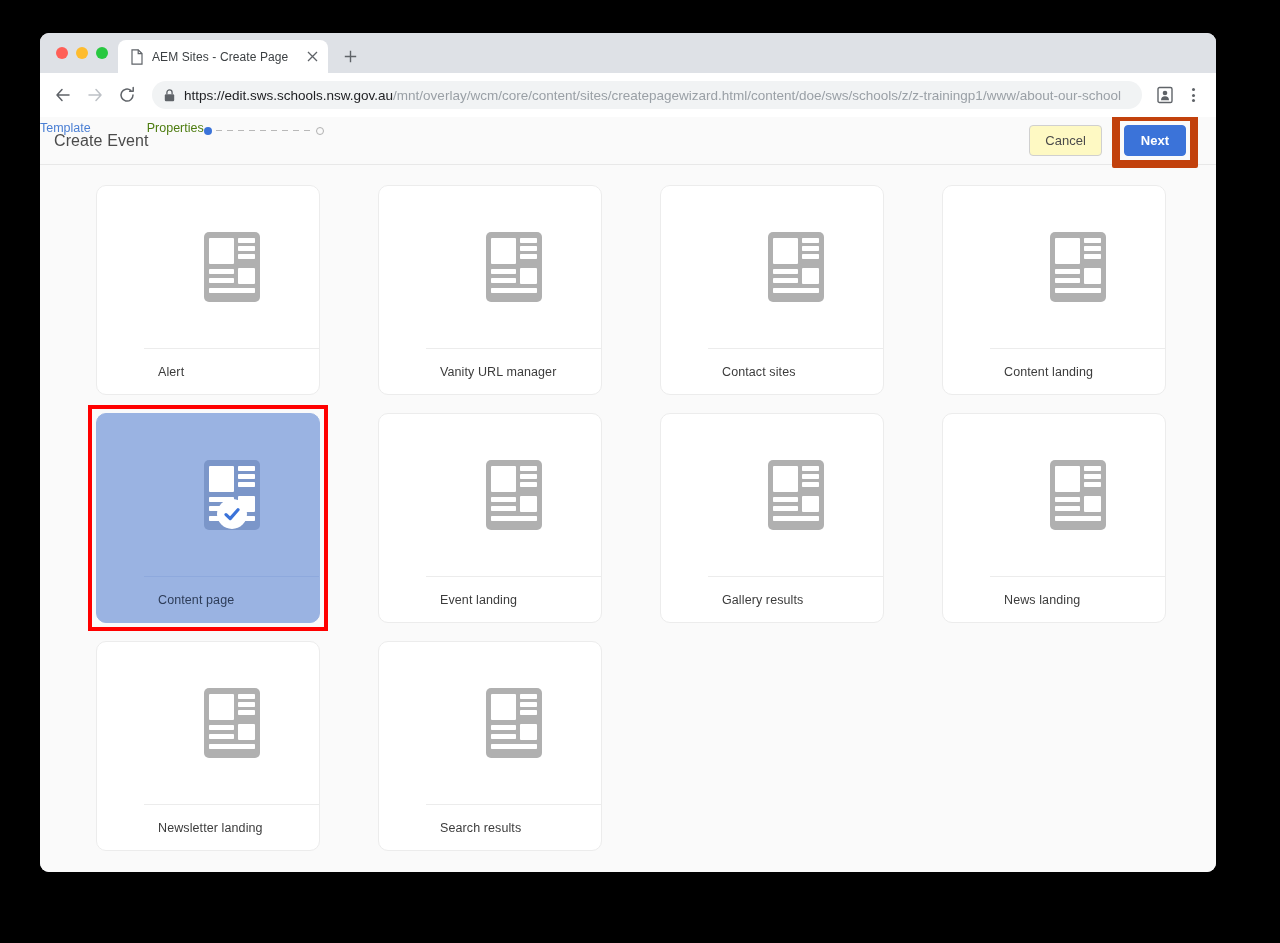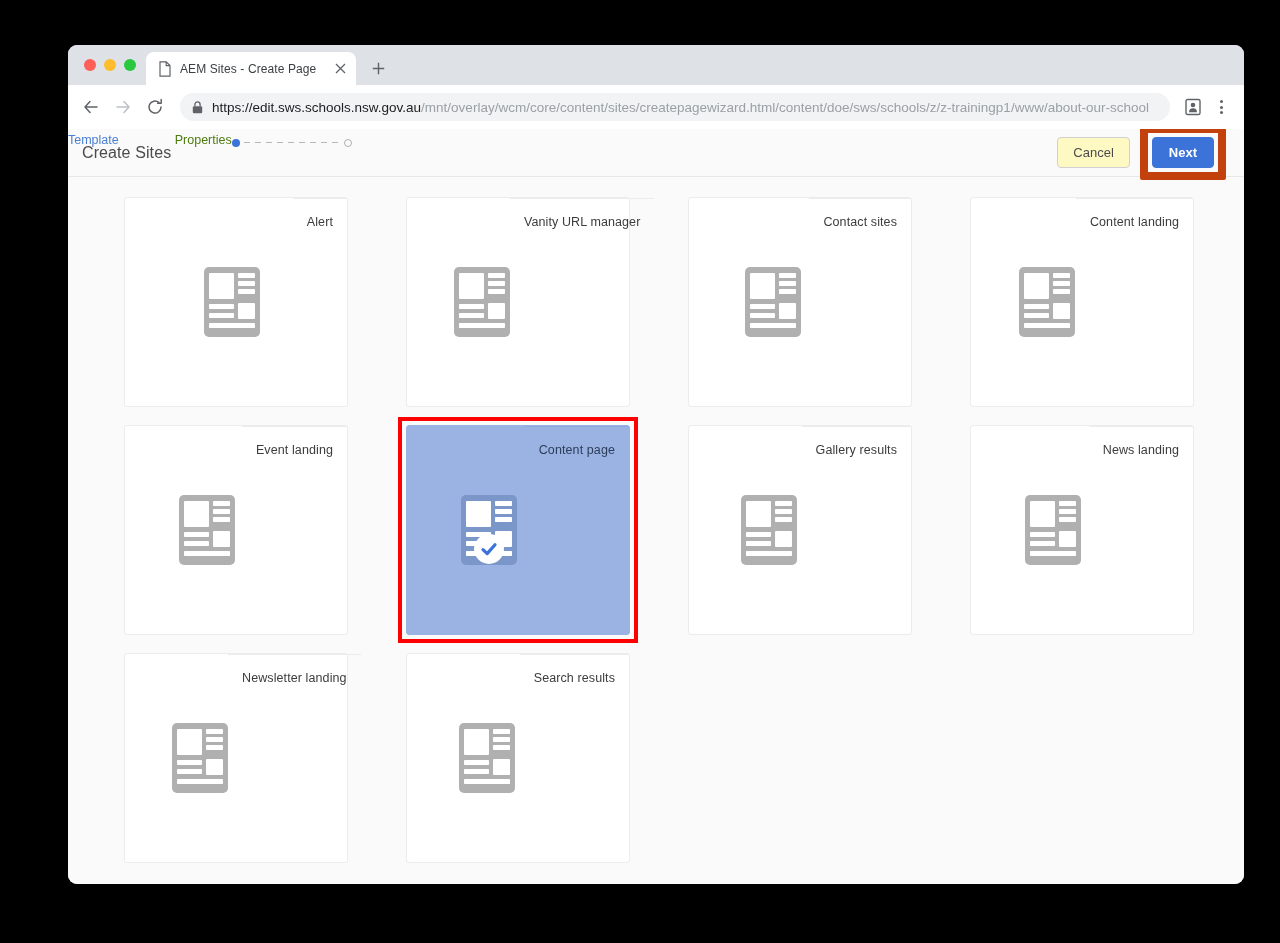--- a/index.html
+++ b/index.html
@@ -8,30 +8,29 @@
     width: 1280px;
     height: 943px;
     background: #000000;
     font-family: "Liberation Sans", sans-serif;
     overflow: hidden;
   }
 
   
   .browser-window {
     position: absolute;
-    left: 68px;
+    left: 40px;
     top: 33px;
     width: 1176px;
     height: 839px;
     background: #dee1e6;
     border-radius: 9px 9px 9px 9px;
     overflow: hidden;
     display: flex;
     flex-direction: column;
-    margin-top: 12px;
   }
 
   
   .tab-strip {
     height: 40px;
     background: #dee1e6;
     display: flex;
     align-items: flex-end;
     padding-left: 12px;
     position: relative;
@@ -256,22 +255,23 @@
     grid-template-columns: repeat(4, 224px);
     gap: 18px 58px;
     padding: 0 56px;
   }
 
   .card {
     width: 224px;
     height: 210px;
     background: #ffffff;
     border: 1px solid #ececec;
-    border-radius: 3px;
-    display: flex;
+    border-radius: 10px;
+    display: flex;
+    flex-direction: column;
     position: relative;
     padding-left: 47px;
   }
   .card-thumb {
     flex: 1 1 auto;
     display: flex;
     align-items: center;
     justify-content: center;
     position: relative;
   }
@@ -393,21 +393,21 @@
           <i></i>
           <i></i>
           <i></i>
         </span>
     </div>
   </div>
 
   <div class="page">
 
     <div class="app-header">
-      <span class="app-title">Create Sites</span>
+      <span class="app-title">Create Event</span>
 
       <div class="wizard-steps">
         <div class="step-labels">
           <span class="step-label active">Template</span>
           <span class="step-label">Properties</span>
         </div>
         <div class="step-track">
           <span class="step-dot-filled"></span>
           <span class="step-dashes"></span>
           <span class="step-dot-empty"></span>
@@ -497,40 +497,20 @@
     <rect x="5" y="46" width="25" height="5" rx="0.8" fill="#ffffff"></rect>
     <rect x="34" y="36" width="17" height="16" rx="1" fill="#ffffff"></rect>
     <rect x="5" y="56" width="46" height="5" rx="0.8" fill="#ffffff"></rect>
   </svg>
               </span>
             </div>
             <div class="card-footer">
               <span class="card-label">Content landing</span>
             </div>
           </div>
-          <div class="card">
-            <div class="card-thumb">
-              <span class="tpl-icon">
-  <svg width="56" height="70" viewBox="0 0 56 70">
-    <rect x="0" y="0" width="56" height="70" rx="5" fill="#b0b0b0"></rect>
-    <rect x="5" y="6" width="25" height="26" rx="1" fill="#ffffff"></rect>
-    <rect x="34" y="6" width="17" height="5" rx="0.8" fill="#ffffff"></rect>
-    <rect x="34" y="14" width="17" height="5" rx="0.8" fill="#ffffff"></rect>
-    <rect x="34" y="22" width="17" height="5" rx="0.8" fill="#ffffff"></rect>
-    <rect x="5" y="37" width="25" height="5" rx="0.8" fill="#ffffff"></rect>
-    <rect x="5" y="46" width="25" height="5" rx="0.8" fill="#ffffff"></rect>
-    <rect x="34" y="36" width="17" height="16" rx="1" fill="#ffffff"></rect>
-    <rect x="5" y="56" width="46" height="5" rx="0.8" fill="#ffffff"></rect>
-  </svg>
-              </span>
-            </div>
-            <div class="card-footer">
-              <span class="card-label">Event landing</span>
-            </div>
-          </div>
           <div class="card selected">
             <div class="card-thumb">
               <span class="tpl-icon">
   <svg width="56" height="70" viewBox="0 0 56 70">
     <rect x="0" y="0" width="56" height="70" rx="5" fill="#7b96c9"></rect>
     <rect x="5" y="6" width="25" height="26" rx="1" fill="#ffffff"></rect>
     <rect x="34" y="6" width="17" height="5" rx="0.8" fill="#ffffff"></rect>
     <rect x="34" y="14" width="17" height="5" rx="0.8" fill="#ffffff"></rect>
     <rect x="34" y="22" width="17" height="5" rx="0.8" fill="#ffffff"></rect>
     <rect x="5" y="37" width="25" height="5" rx="0.8" fill="#ffffff"></rect>
@@ -560,20 +540,40 @@
     <rect x="34" y="14" width="17" height="5" rx="0.8" fill="#ffffff"></rect>
     <rect x="34" y="22" width="17" height="5" rx="0.8" fill="#ffffff"></rect>
     <rect x="5" y="37" width="25" height="5" rx="0.8" fill="#ffffff"></rect>
     <rect x="5" y="46" width="25" height="5" rx="0.8" fill="#ffffff"></rect>
     <rect x="34" y="36" width="17" height="16" rx="1" fill="#ffffff"></rect>
     <rect x="5" y="56" width="46" height="5" rx="0.8" fill="#ffffff"></rect>
   </svg>
               </span>
             </div>
             <div class="card-footer">
+              <span class="card-label">Event landing</span>
+            </div>
+          </div>
+          <div class="card">
+            <div class="card-thumb">
+              <span class="tpl-icon">
+  <svg width="56" height="70" viewBox="0 0 56 70">
+    <rect x="0" y="0" width="56" height="70" rx="5" fill="#b0b0b0"></rect>
+    <rect x="5" y="6" width="25" height="26" rx="1" fill="#ffffff"></rect>
+    <rect x="34" y="6" width="17" height="5" rx="0.8" fill="#ffffff"></rect>
+    <rect x="34" y="14" width="17" height="5" rx="0.8" fill="#ffffff"></rect>
+    <rect x="34" y="22" width="17" height="5" rx="0.8" fill="#ffffff"></rect>
+    <rect x="5" y="37" width="25" height="5" rx="0.8" fill="#ffffff"></rect>
+    <rect x="5" y="46" width="25" height="5" rx="0.8" fill="#ffffff"></rect>
+    <rect x="34" y="36" width="17" height="16" rx="1" fill="#ffffff"></rect>
+    <rect x="5" y="56" width="46" height="5" rx="0.8" fill="#ffffff"></rect>
+  </svg>
+              </span>
+            </div>
+            <div class="card-footer">
               <span class="card-label">Gallery results</span>
             </div>
           </div>
           <div class="card">
             <div class="card-thumb">
               <span class="tpl-icon">
   <svg width="56" height="70" viewBox="0 0 56 70">
     <rect x="0" y="0" width="56" height="70" rx="5" fill="#b0b0b0"></rect>
     <rect x="5" y="6" width="25" height="26" rx="1" fill="#ffffff"></rect>
     <rect x="34" y="6" width="17" height="5" rx="0.8" fill="#ffffff"></rect>

